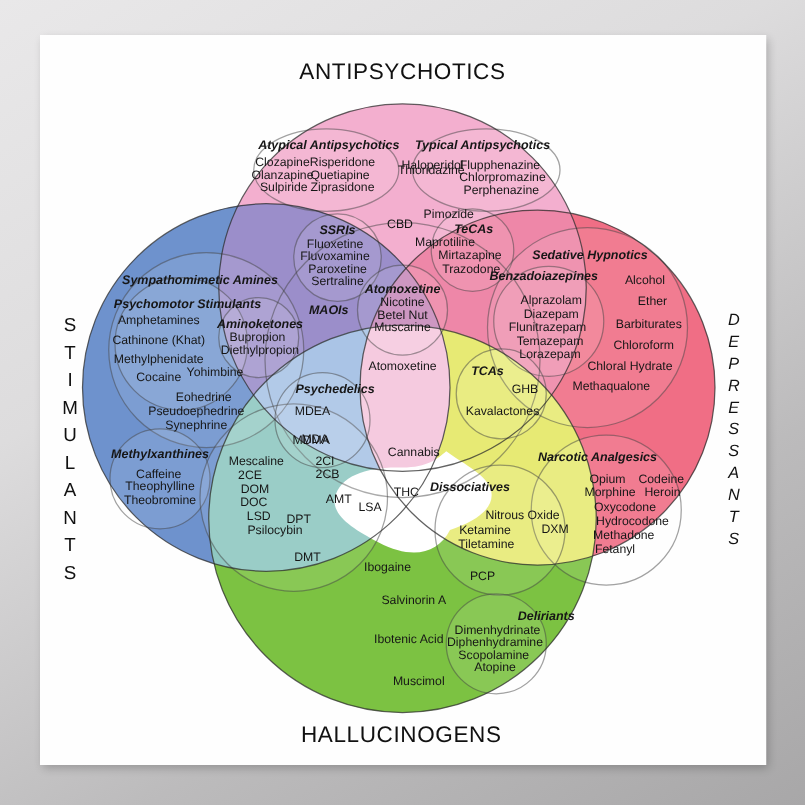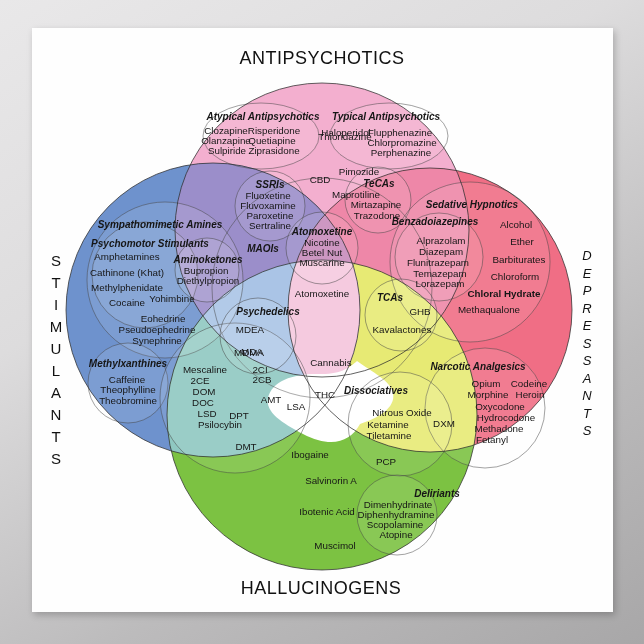--- a/index.html
+++ b/index.html
@@ -150,21 +150,21 @@
     <span class="t grp" style="left: 435px; top: 222px;">Benzadoiazepines</span>
     <span class="t drug" style="left: 441px; top: 241px;">Alprazolam</span>
     <span class="t drug" style="left: 441px; top: 252px;">Diazepam</span>
     <span class="t drug" style="left: 438px; top: 263px;">Flunitrazepam</span>
     <span class="t drug" style="left: 440px; top: 274px;">Temazepam</span>
     <span class="t drug" style="left: 440px; top: 284px;">Lorazepam</span>
     <span class="t drug" style="left: 516px; top: 225px;">Alcohol</span>
     <span class="t drug" style="left: 522px; top: 242px;">Ether</span>
     <span class="t drug" style="left: 519px; top: 260px;">Barbiturates</span>
     <span class="t drug" style="left: 515px; top: 277px;">Chloroform</span>
-    <span class="t drug" style="left: 504px; top: 294px; font-weight: bold;">Chloral Hydrate</span>
+    <span class="t drug" style="left: 504px; top: 294px;">Chloral Hydrate</span>
     <span class="t drug" style="left: 489px; top: 310px;">Methaqualone</span>
     <span class="t grp" style="left: 160px; top: 225px;">Sympathomimetic Amines</span>
     <span class="t grp" style="left: 150px; top: 244px;">Psychomotor Stimulants</span>
     <span class="t drug" style="left: 127px; top: 257px;">Amphetamines</span>
     <span class="t drug" style="left: 127px; top: 273px;">Cathinone (Khat)</span>
     <span class="t drug" style="left: 127px; top: 288px;">Methylphenidate</span>
     <span class="t drug" style="left: 127px; top: 303px;">Cocaine</span>
     <span class="t drug" style="left: 172px; top: 299px;">Yohimbine</span>
     <span class="t grp" style="left: 208px; top: 260px;">Aminoketones</span>
     <span class="t drug" style="left: 206px; top: 271px;">Bupropion</span>
@@ -197,21 +197,21 @@
     <span class="t drug" style="left: 203px; top: 403px;">DOC</span>
     <span class="t drug" style="left: 207px; top: 414px;">LSD</span>
     <span class="t drug" style="left: 220px; top: 425px;">Psilocybin</span>
     <span class="t drug" style="left: 239px; top: 416px;">DPT</span>
     <span class="t drug" style="left: 246px; top: 447px;">DMT</span>
     <span class="t drug" style="left: 271px; top: 400px;">AMT</span>
     <span class="t drug" style="left: 296px; top: 407px; text-align: center;">LSA</span>
     <span class="t drug" style="left: 331px; top: 363px;">Cannabis</span>
     <span class="t drug" style="left: 325px; top: 395px;">THC</span>
     <span class="t grp" style="left: 376px; top: 391px;">Dissociatives</span>
-    <span class="t drug" style="left: 402px; top: 413px;">Nitrous Oxide</span>
+    <span class="t drug" style="left: 418px; top: 413px;">Nitrous Oxide</span>
     <span class="t drug" style="left: 388px; top: 425px;">Ketamine</span>
     <span class="t drug" style="left: 389px; top: 436px;">Tiletamine</span>
     <span class="t drug" style="left: 444px; top: 424px;">DXM</span>
     <span class="t drug" style="left: 386px; top: 462px;">PCP</span>
     <span class="t grp" style="left: 478px; top: 367px;">Narcotic Analgesics</span>
     <span class="t drug" style="left: 486px; top: 384px;">Opium</span>
     <span class="t drug" style="left: 529px; top: 384px;">Codeine</span>
     <span class="t drug" style="left: 488px; top: 395px;">Morphine</span>
     <span class="t drug" style="left: 530px; top: 395px;">Heroin</span>
     <span class="t drug" style="left: 500px; top: 407px;">Oxycodone</span>

